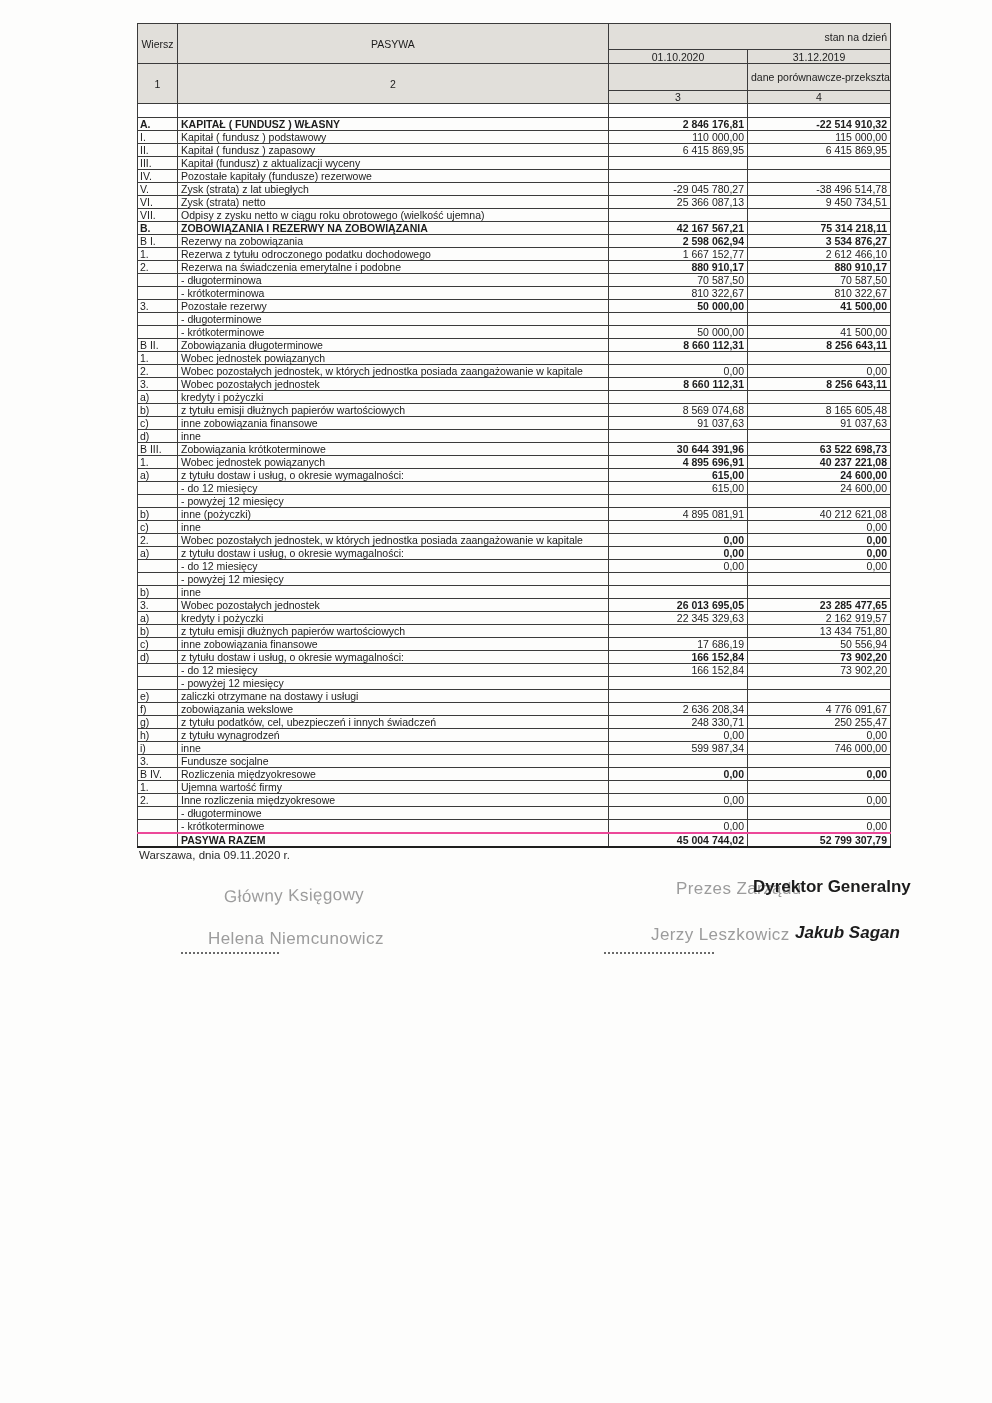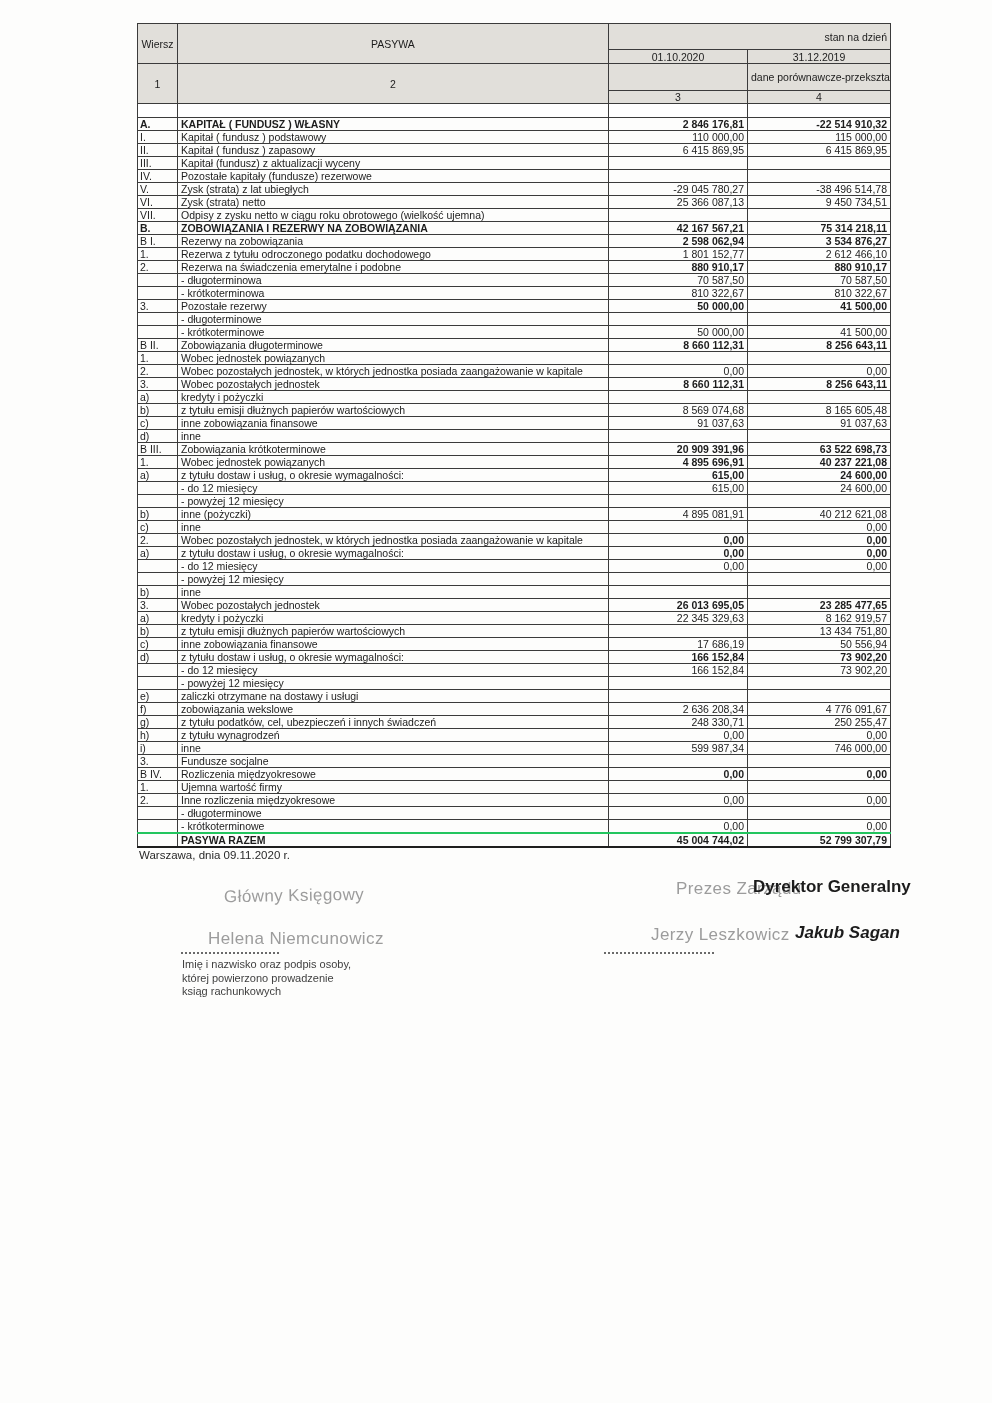--- a/index.html
+++ b/index.html
@@ -21,21 +21,21 @@
   td.date{text-align:center;font-size:10.5px;}
   td.compnote{white-space:normal;text-align:center;font-size:10.5px;line-height:12px;}
   td.numhead{text-align:center;font-weight:bold;font-size:11px;vertical-align:bottom;padding-bottom:1px;}
   tr.h5 td{background:#fff;}
 
   tr.data{height:13px;}
   tr.data td.no{padding-left:2px;}
   tr.data td.num{text-align:right;}
   tr.sec td.no, tr.sec td.lbl{font-weight:bold;}
   tr.sec td.num, tr.bv td.num{font-weight:bold;}
-  tr.total td{font-weight:bold;border-top:2px solid #22c55e;border-bottom:2px solid #1e1e1e;}
+  tr.total td{font-weight:bold;border-top:2px solid #ec4899;border-bottom:2px solid #1e1e1e;}
 
   
   .place-date{position:absolute;left:139px;top:849px;font-size:11.5px;color:#2a2a2a;}
   .stamp{position:absolute;font-size:17px;color:#9c9c9c;letter-spacing:.4px;white-space:nowrap;}
   .blue-overlay{position:absolute;font-size:17px;font-weight:bold;white-space:nowrap;}
   .left-role{left:224px;top:886px;transform:rotate(-1deg);}
   .left-name{left:208px;top:929px;}
   .right-role{left:676px;top:879px;}
   .right-name{left:651px;top:925px;}
   .overlay-role{left:753px;top:877px;}
@@ -144,21 +144,21 @@
         </tr>
         <tr class="data bv">
           <td class="no">B I.</td>
           <td class="lbl">Rezerwy na zobowiązania</td>
           <td class="num">2 598 062,94</td>
           <td class="num">3 534 876,27</td>
         </tr>
         <tr class="data">
           <td class="no">1.</td>
           <td class="lbl">Rezerwa z tytułu odroczonego podatku dochodowego</td>
-          <td class="num">1 801 152,77</td>
+          <td class="num">1 667 152,77</td>
           <td class="num">2 612 466,10</td>
         </tr>
         <tr class="data bv">
           <td class="no">2.</td>
           <td class="lbl">Rezerwa na świadczenia emerytalne i podobne</td>
           <td class="num">880 910,17</td>
           <td class="num">880 910,17</td>
         </tr>
         <tr class="data dash">
           <td class="no"></td>
@@ -234,21 +234,21 @@
         </tr>
         <tr class="data">
           <td class="no">d)</td>
           <td class="lbl">inne</td>
           <td class="num"></td>
           <td class="num"></td>
         </tr>
         <tr class="data bv">
           <td class="no">B III.</td>
           <td class="lbl">Zobowiązania krótkoterminowe</td>
-          <td class="num">20 909 391,96</td>
+          <td class="num">30 644 391,96</td>
           <td class="num">63 522 698,73</td>
         </tr>
         <tr class="data bv">
           <td class="no">1.</td>
           <td class="lbl">Wobec jednostek powiązanych</td>
           <td class="num">4 895 696,91</td>
           <td class="num">40 237 221,08</td>
         </tr>
         <tr class="data bv">
           <td class="no">a)</td>
@@ -313,21 +313,21 @@
         <tr class="data bv">
           <td class="no">3.</td>
           <td class="lbl">Wobec pozostałych jednostek</td>
           <td class="num">26 013 695,05</td>
           <td class="num">23 285 477,65</td>
         </tr>
         <tr class="data">
           <td class="no">a)</td>
           <td class="lbl">kredyty i pożyczki</td>
           <td class="num">22 345 329,63</td>
-          <td class="num">8 162 919,57</td>
+          <td class="num">2 162 919,57</td>
         </tr>
         <tr class="data">
           <td class="no">b)</td>
           <td class="lbl">z tytułu emisji dłużnych papierów wartościowych</td>
           <td class="num"></td>
           <td class="num">13 434 751,80</td>
         </tr>
         <tr class="data">
           <td class="no">c)</td>
           <td class="lbl">inne zobowiązania finansowe</td>
@@ -425,25 +425,20 @@
           <td class="num">52 799 307,79</td>
         </tr>
       </tbody>
   </table>
 
   <div class="place-date">Warszawa, dnia 09.11.2020 r.</div>
 
   <div class="stamp left-role">Główny Księgowy</div>
   <div class="stamp left-name">Helena Niemcunowicz</div>
   <div class="dotline dots-left"></div>
-  <div class="caption cap-left">
-      <div>Imię i nazwisko oraz podpis osoby,</div>
-      <div>której powierzono prowadzenie</div>
-      <div>ksiąg rachunkowych</div>
-    </div>
 
   <div class="stamp right-role">Prezes Zarządu</div>
   <div class="blue-overlay overlay-role">Dyrektor Generalny</div>
   <div class="stamp right-name">Jerzy Leszkowicz</div>
   <div class="blue-overlay overlay-name">Jakub Sagan</div>
   <div class="dotline dots-right"></div>
 
   <svg class="ink" width="992" height="1403" viewBox="0 0 992 1403">
     <g fill="none" stroke-linecap="round" stroke-linejoin="round" opacity="0.88">
       <path d="M262,941 C250,946 245,924 252,911 C259,899 273,895 279,906 C284,915 279,930 268,940 C265,943 262,943 262,941" stroke-width="3"></path>

